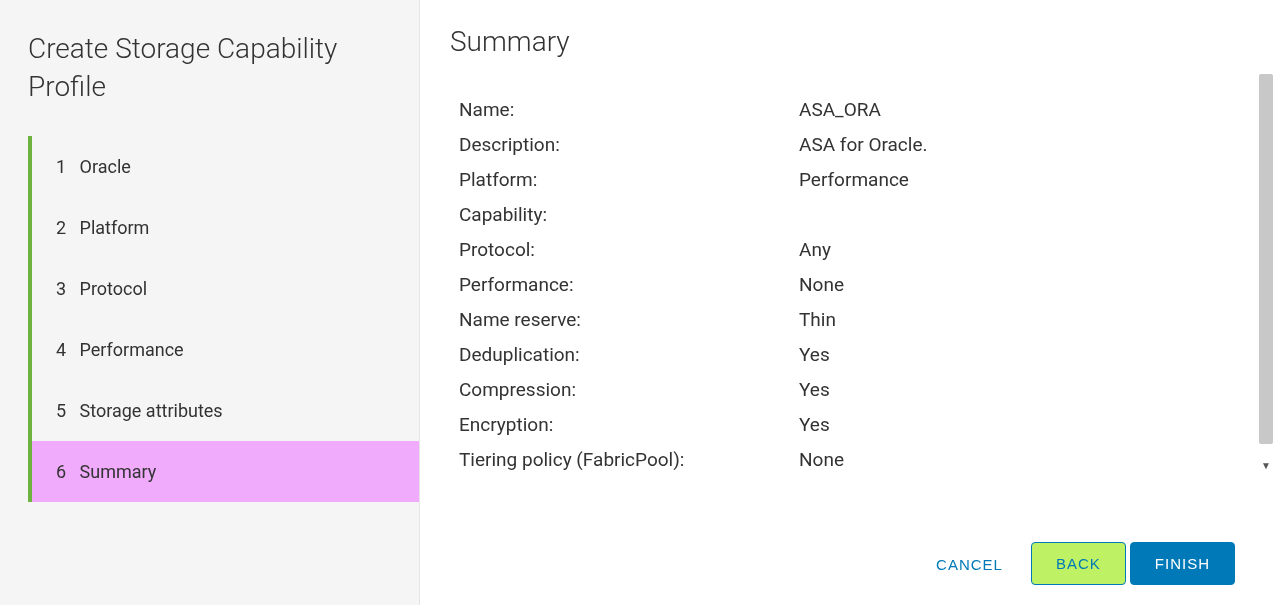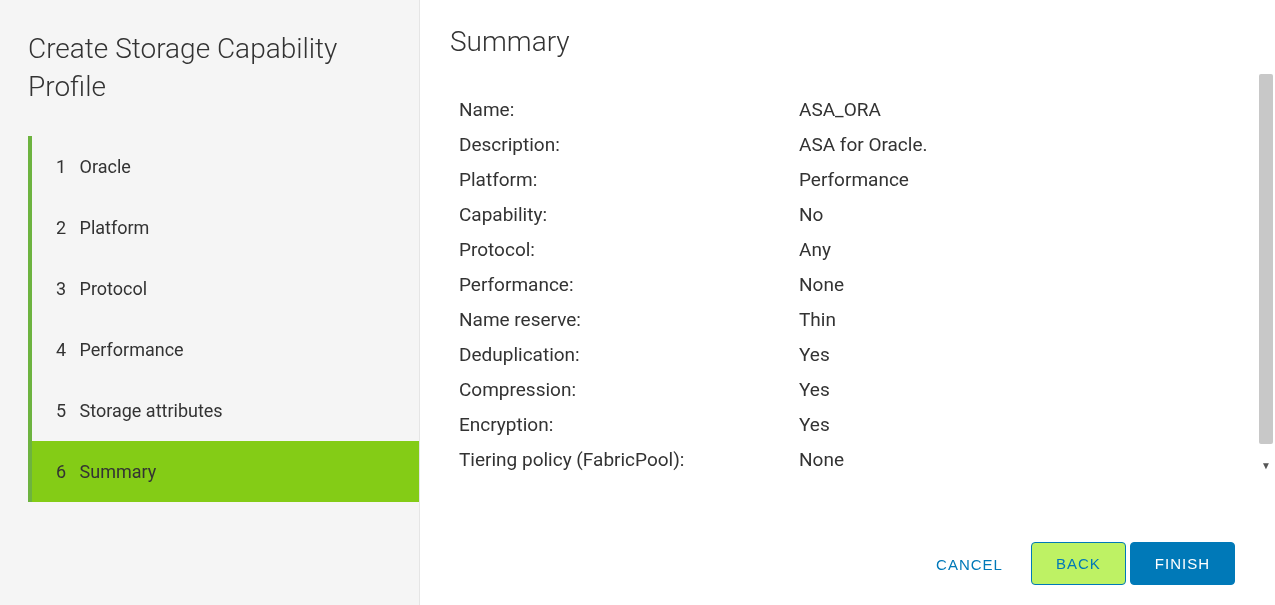--- a/index.html
+++ b/index.html
@@ -34,21 +34,21 @@
       padding-left: 0;
     }
     .step-item {
       padding: 20px 0 20px 24px;
       font-size: 18px;
       color: #333;
       font-weight: 400;
       cursor: pointer;
     }
     .step-item.active {
-      background: #84cc16;
+      background: #f0abfc;
     }
     .main {
       flex: 1;
       padding: 25px 40px 20px 30px;
       display: flex;
       flex-direction: column;
       position: relative;
     }
     .main-title {
       font-size: 28px;
@@ -175,21 +175,20 @@
     <div class="summary-row">
       <div class="summary-label">Description:</div>
       <div class="summary-value">ASA for Oracle.</div>
     </div>
     <div class="summary-row">
       <div class="summary-label">Platform:</div>
       <div class="summary-value">Performance</div>
     </div>
     <div class="summary-row">
       <div class="summary-label">Capability:</div>
-      <div class="summary-value">No</div>
     </div>
     <div class="summary-row">
       <div class="summary-label">Protocol:</div>
       <div class="summary-value">Any</div>
     </div>
     <div class="summary-row">
       <div class="summary-label">Performance:</div>
       <div class="summary-value">None</div>
     </div>
     <div class="summary-row">

